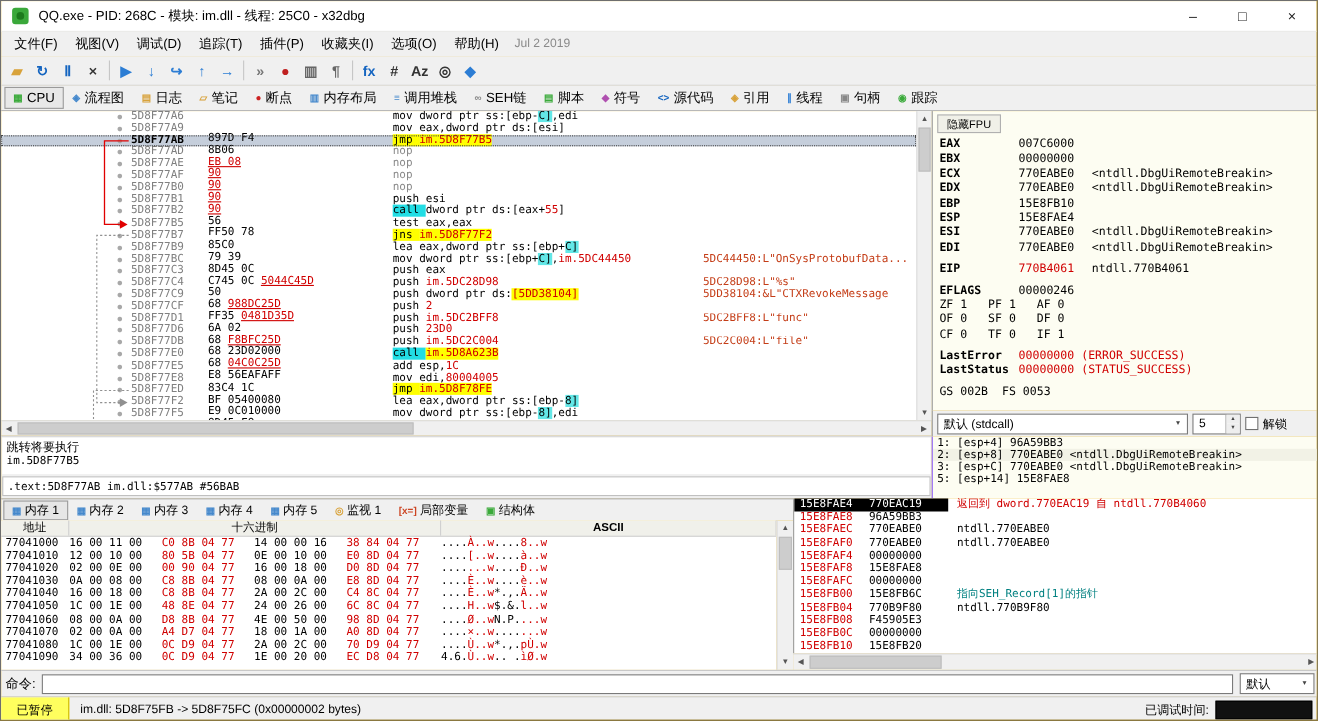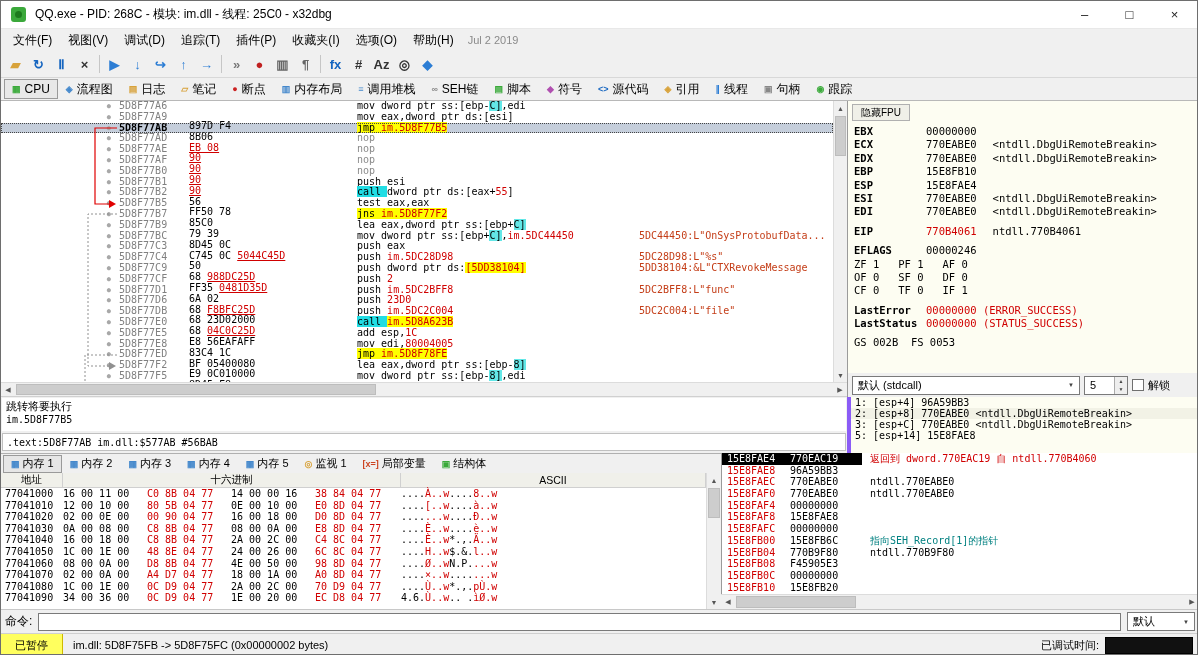--- a/index.html
+++ b/index.html
@@ -80,21 +80,21 @@
 
 #conv{position:absolute;left:846px;top:372px;width:352px;height:24px;background:#f0f0f0;border-left:1px solid #9a9a9a;display:flex;align-items:center;padding:0 4px;gap:4px;}
 .combo{height:19px;border:1px solid #7a7a7a;background:#fff;display:inline-flex;align-items:center;padding:0 5px;font-size:11px;white-space:nowrap;}
 .carr{margin-left:auto;font-size:6px;color:#444;padding-left:6px;}
 #conv .combo{width:228px;}
 .spin{width:44px;height:19px;border:1px solid #7a7a7a;background:#fff;display:flex;align-items:center;padding-left:5px;font-size:11px;position:relative;}
 .spin-btns{position:absolute;right:0;top:0;bottom:0;width:13px;border-left:1px solid #aaa;display:flex;flex-direction:column;}
 .spin-btns span{flex:1;font-size:5px;display:flex;align-items:center;justify-content:center;color:#444;background:#eee;}
 .unlock{display:flex;align-items:center;gap:4px;font-size:11px;}
 .cbx{width:12px;height:12px;border:1px solid #707070;background:#fff;display:inline-block;}
-#args{position:absolute;left:846px;top:396px;width:352px;height:56px;background:#fdfdf2;border-left:4px solid #8b5cf6;overflow:hidden;font-family:"DejaVu Sans Mono",monospace;font-size:10px;}
+#args{position:absolute;left:846px;top:396px;width:352px;height:56px;background:#fdfdf2;border-left:1px solid #8b5cf6;overflow:hidden;font-family:"DejaVu Sans Mono",monospace;font-size:10px;}
 .arg-row{height:11px;line-height:11px;padding-left:4px;white-space:pre;}
 .arg-row.alt{background:#f2f2e6;}
 
 
 #btabs{position:absolute;left:0;top:452px;width:720px;height:20px;background:#f0f0f0;border-top:1px solid #b0b0b0;display:flex;align-items:center;padding-left:2px;}
 .btab{display:inline-flex;align-items:center;gap:3px;padding:1px 7px;height:18px;font-size:11px;border:1px solid transparent;white-space:nowrap;}
 .btab.active{background:#e6e6e6;border:1px solid #9a9a9a;}
 
 
 #dump{position:absolute;left:0;top:472px;width:705px;height:136px;background:#fff;overflow:hidden;}
@@ -303,20 +303,21 @@
     <div class="info-white">
       <div>跳转将要执行</div>
       <div class="info-l2">im.5D8F77B5</div>
     </div>
     <div class="info-status">.text:5D8F77AB im.dll:$577AB #56BAB</div>
   </div>
 
   <div id="regs">
     <button id="hide-fpu">隐藏FPU</button>
     <div id="reg-rows">
+        <div class="r-row"><span class="r-n">EAX</span><span class="r-v">007C6000</span></div>
         <div class="r-row"><span class="r-n">EBX</span><span class="r-v">00000000</span></div>
         <div class="r-row"><span class="r-n">ECX</span><span class="r-v">770EABE0</span><span class="r-x">&lt;ntdll.DbgUiRemoteBreakin&gt;</span></div>
         <div class="r-row"><span class="r-n">EDX</span><span class="r-v">770EABE0</span><span class="r-x">&lt;ntdll.DbgUiRemoteBreakin&gt;</span></div>
         <div class="r-row"><span class="r-n">EBP</span><span class="r-v">15E8FB10</span></div>
         <div class="r-row"><span class="r-n">ESP</span><span class="r-v">15E8FAE4</span></div>
         <div class="r-row"><span class="r-n">ESI</span><span class="r-v">770EABE0</span><span class="r-x">&lt;ntdll.DbgUiRemoteBreakin&gt;</span></div>
         <div class="r-row"><span class="r-n">EDI</span><span class="r-v">770EABE0</span><span class="r-x">&lt;ntdll.DbgUiRemoteBreakin&gt;</span></div>
         <div class="r-gap"></div>
         <div class="r-row"><span class="r-n">EIP</span><span class="r-v red">770B4061</span><span class="r-x">ntdll.770B4061</span></div>
         <div class="r-gap"></div>
@@ -391,21 +392,21 @@
       <span class="btab">
         <span class="tab-ico" style="color: rgb(58, 170, 58);">▣</span>
         <span class="tab-lbl">结构体</span>
       </span>
     </div>
 
   <div id="dump">
     <div class="m-head">
       <span class="mh" style="width:62px;">地址</span>
       <span class="mh" style="width:338px;">十六进制</span>
-      <span class="mh" style="flex:1;">ASCII</span>
+      <span class="mh" style="flex:1;font-weight:bold;">ASCII</span>
     </div>
     <div id="dump-rows">
         <div class="mrow"><span class="m-addr">77041000</span><span class="m-g">16 00 11 00</span><span class="m-g red">C0 8B 04 77</span><span class="m-g">14 00 00 16</span><span class="m-g red">38 84 04 77</span><span class="m-asc"><span>....</span><span class="red">À..w</span><span>....</span><span class="red">8..w</span></span></div>
         <div class="mrow"><span class="m-addr">77041010</span><span class="m-g">12 00 10 00</span><span class="m-g red">80 5B 04 77</span><span class="m-g">0E 00 10 00</span><span class="m-g red">E0 8D 04 77</span><span class="m-asc"><span>....</span><span class="red">[..w</span><span>....</span><span class="red">à..w</span></span></div>
         <div class="mrow"><span class="m-addr">77041020</span><span class="m-g">02 00 0E 00</span><span class="m-g red">00 90 04 77</span><span class="m-g">16 00 18 00</span><span class="m-g red">D0 8D 04 77</span><span class="m-asc"><span>....</span><span class="red">...w</span><span>....</span><span class="red">Ð..w</span></span></div>
         <div class="mrow"><span class="m-addr">77041030</span><span class="m-g">0A 00 08 00</span><span class="m-g red">C8 8B 04 77</span><span class="m-g">08 00 0A 00</span><span class="m-g red">E8 8D 04 77</span><span class="m-asc"><span>....</span><span class="red">È..w</span><span>....</span><span class="red">è..w</span></span></div>
         <div class="mrow"><span class="m-addr">77041040</span><span class="m-g">16 00 18 00</span><span class="m-g red">C8 8B 04 77</span><span class="m-g">2A 00 2C 00</span><span class="m-g red">C4 8C 04 77</span><span class="m-asc"><span>....</span><span class="red">È..w</span><span>*.,.</span><span class="red">Ä..w</span></span></div>
         <div class="mrow"><span class="m-addr">77041050</span><span class="m-g">1C 00 1E 00</span><span class="m-g red">48 8E 04 77</span><span class="m-g">24 00 26 00</span><span class="m-g red">6C 8C 04 77</span><span class="m-asc"><span>....</span><span class="red">H..w</span><span>$.&amp;.</span><span class="red">l..w</span></span></div>
         <div class="mrow"><span class="m-addr">77041060</span><span class="m-g">08 00 0A 00</span><span class="m-g red">D8 8B 04 77</span><span class="m-g">4E 00 50 00</span><span class="m-g red">98 8D 04 77</span><span class="m-asc"><span>....</span><span class="red">Ø..w</span><span>N.P.</span><span class="red">...w</span></span></div>
         <div class="mrow"><span class="m-addr">77041070</span><span class="m-g">02 00 0A 00</span><span class="m-g red">A4 D7 04 77</span><span class="m-g">18 00 1A 00</span><span class="m-g red">A0 8D 04 77</span><span class="m-asc"><span>....</span><span class="red">×..w</span><span>....</span><span class="red">...w</span></span></div>

